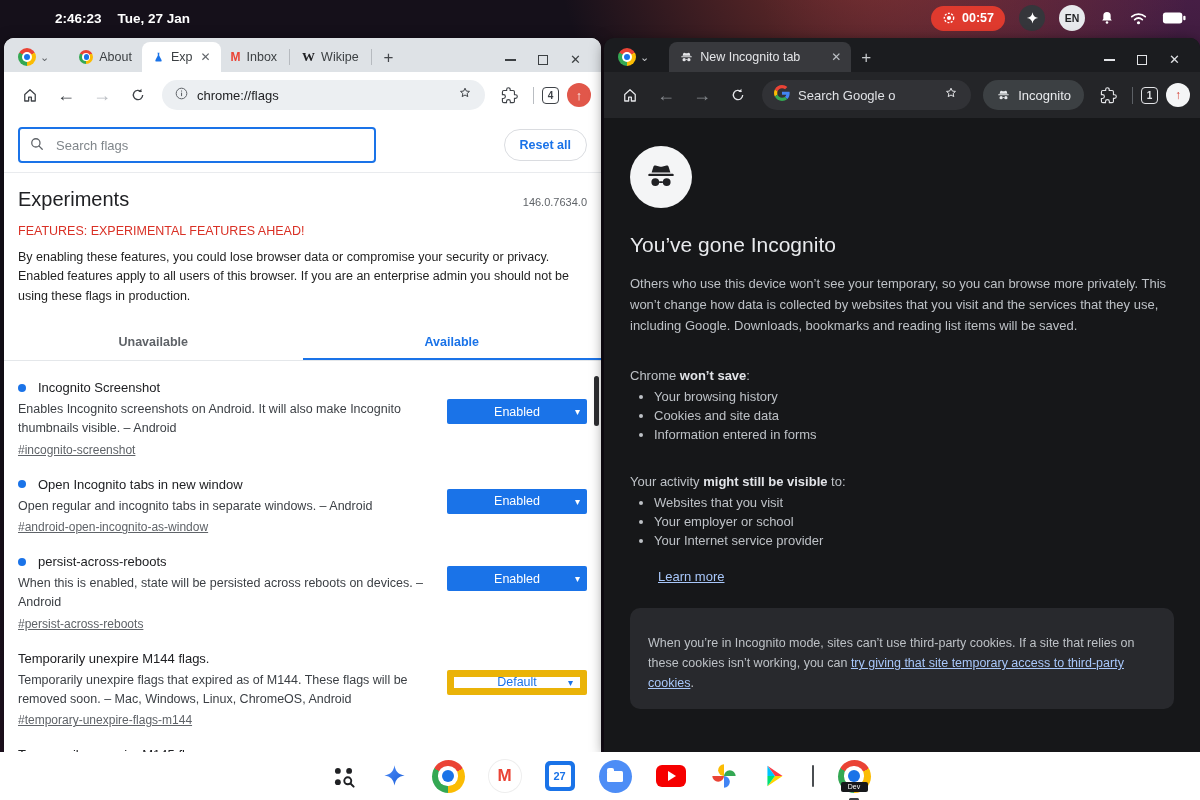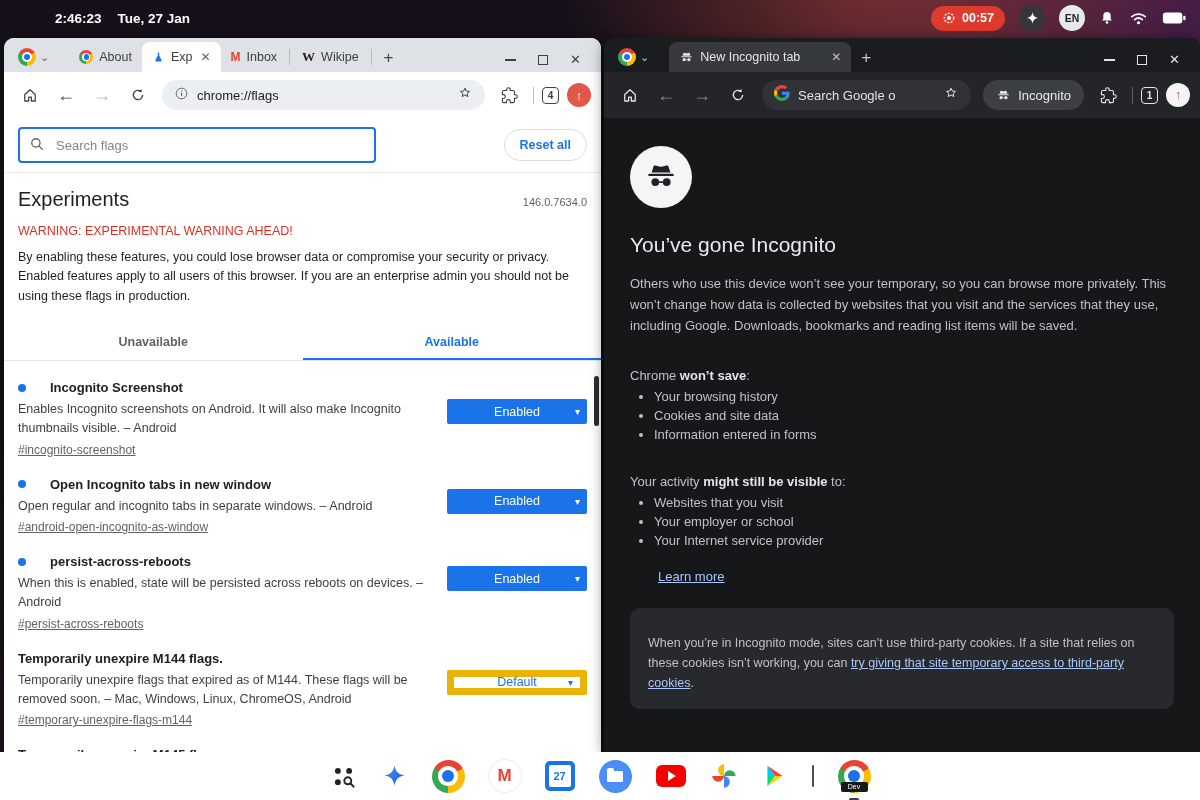--- a/index.html
+++ b/index.html
@@ -93,21 +93,21 @@
   .exp-head { display:flex; align-items:baseline; margin-top:15px; }
   .exp-title { font-size:20px; font-weight:400; color:#202124; }
   .exp-version { margin-left:auto; font-size:11px; color:#5f6368; }
   .warning { color:#d93025; font-size:12.5px; margin-top:13px; }
   .intro { font-size:12.5px; color:#1f1f1f; line-height:1.55; margin-top:10px; padding-right:6px; }
   .flag-tabs { display:flex; margin:20px -14px 0; border-bottom:1px solid #e4e7ea; }
   .ftab { flex:1; text-align:center; font-size:12.5px; font-weight:bold; padding:9px 0 11px; color:#5f6368; }
   .ftab.active { color:#1a73e8; box-shadow:inset 0 -2px 0 #1a73e8; }
   .flag-row { display:flex; margin-top:19px; }
   .flag-info { flex:1; min-width:0; padding-right:8px; }
-  .flag-title { font-size:13px; font-weight:bold; color:#202124; display:flex; align-items:center; gap:24px; }
+  .flag-title { font-size:13px; font-weight:normal; color:#202124; display:flex; align-items:center; gap:12px; }
   .dot { width:8px; height:8px; border-radius:50%; background:#1a73e8; flex:none; }
   .flag-desc { font-size:12.5px; color:#3b3f44; line-height:1.5; margin-top:5px; }
   .flag-link { font-size:12px; color:#5f6368; text-decoration:underline; margin-top:5px; display:inline-block; }
   .flag-ctl { width:148px; flex:none; display:flex; justify-content:flex-end; align-items:flex-start; padding-top:19px; }
   .selbox { width:140px; height:25px; border-radius:2px; font-size:12.5px; display:flex; align-items:center; justify-content:center; position:relative; font-family:"Liberation Sans",sans-serif; }
   .selbox .sel-chev { position:absolute; right:7px; font-size:10px; }
   .sel-enabled { background:#1a73e8; color:#fff; border:none; }
   .sel-default { background:#fff; color:#1a73e8; border:7px solid #eab308; }
   .scroll-thumb { position:absolute; right:2px; top:338px; width:5px; height:50px; background:#2d2e31; border-radius:3px; }
 
@@ -282,21 +282,21 @@
         </span>
         <input class="search-input" placeholder="Search flags" style="">
       </div>
       <button class="reset-btn">Reset all</button>
     </div>
 
     <div class="exp-head">
       <span class="exp-title">Experiments</span>
       <span class="exp-version">146.0.7634.0</span>
     </div>
-    <div class="warning">WARNING: EXPERIMENTAL WARNING AHEAD!</div>
+    <div class="warning">FEATURES: EXPERIMENTAL FEATURES AHEAD!</div>
     <div class="intro">By enabling these features, you could lose browser data or compromise your security or privacy. Enabled features apply to all users of this browser. If you are an enterprise admin you should not be using these flags in production.</div>
 
     <div class="flag-tabs">
       <div class="ftab">Unavailable</div>
       <div class="ftab active">Available</div>
     </div>
 
     <div class="flag-row">
       <div class="flag-info">
         <div class="flag-title">

